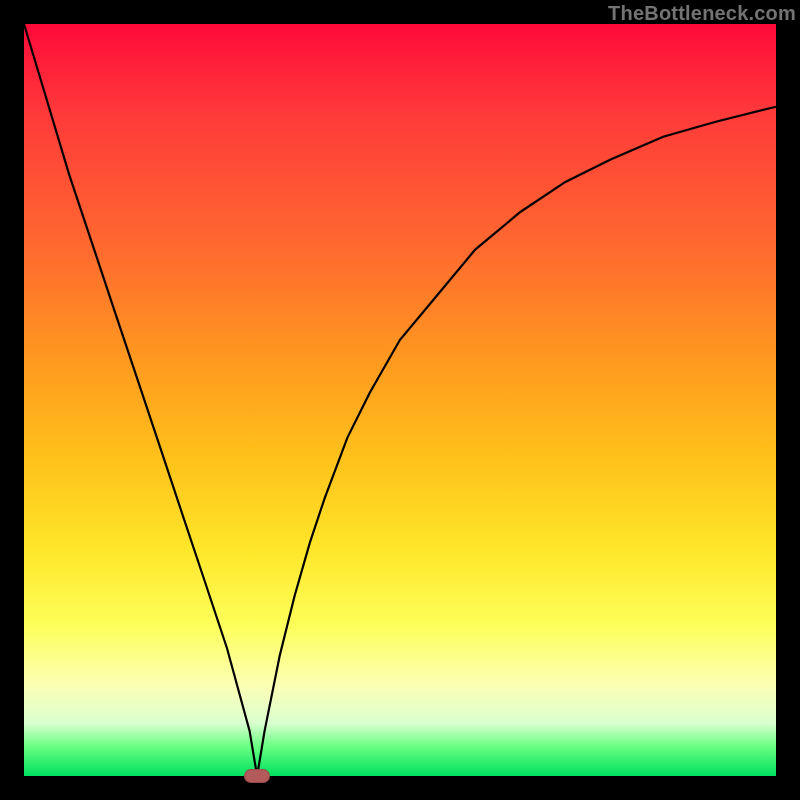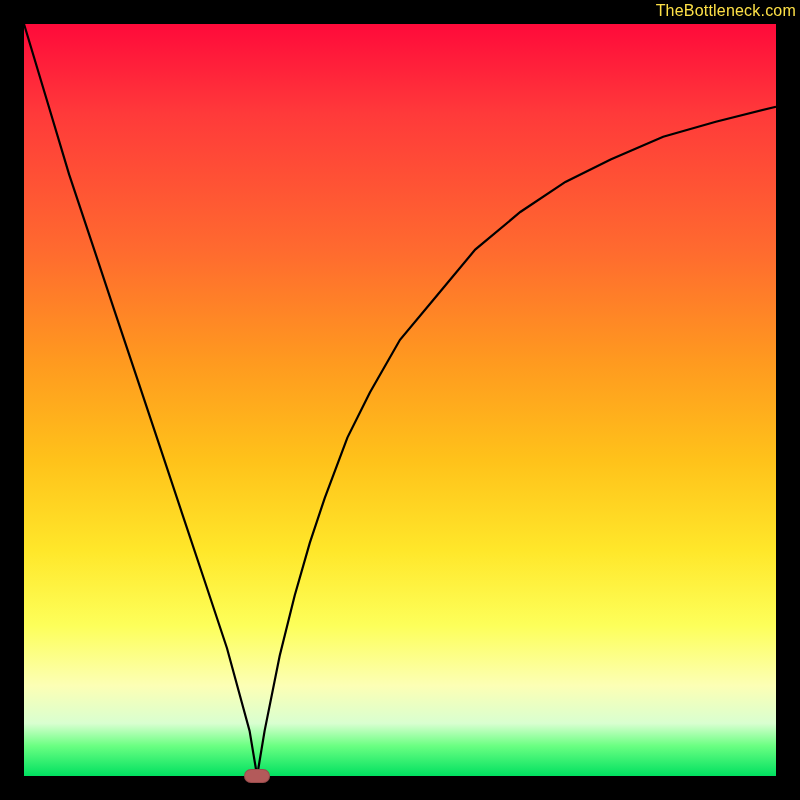--- a/index.html
+++ b/index.html
@@ -37,23 +37,23 @@
       #fcffb5 88%,
       #d9ffd0 93%,
       #6aff82 96%,
       #00e060 100%
     );
   }
   .watermark {
     position: absolute;
     top: 2px;
     right: 4px;
-    color: #fde047;
-    font-size: 16px;
-    font-weight: 400;
+    color: #737373;
+    font-size: 20px;
+    font-weight: 700;
     letter-spacing: 0.2px;
     user-select: none;
   }
   .marker {
     position: absolute;
     width: 26px;
     height: 14px;
     background: #b35a5a;
     border-radius: 8px;
     transform: translate(-50%, -50%);

